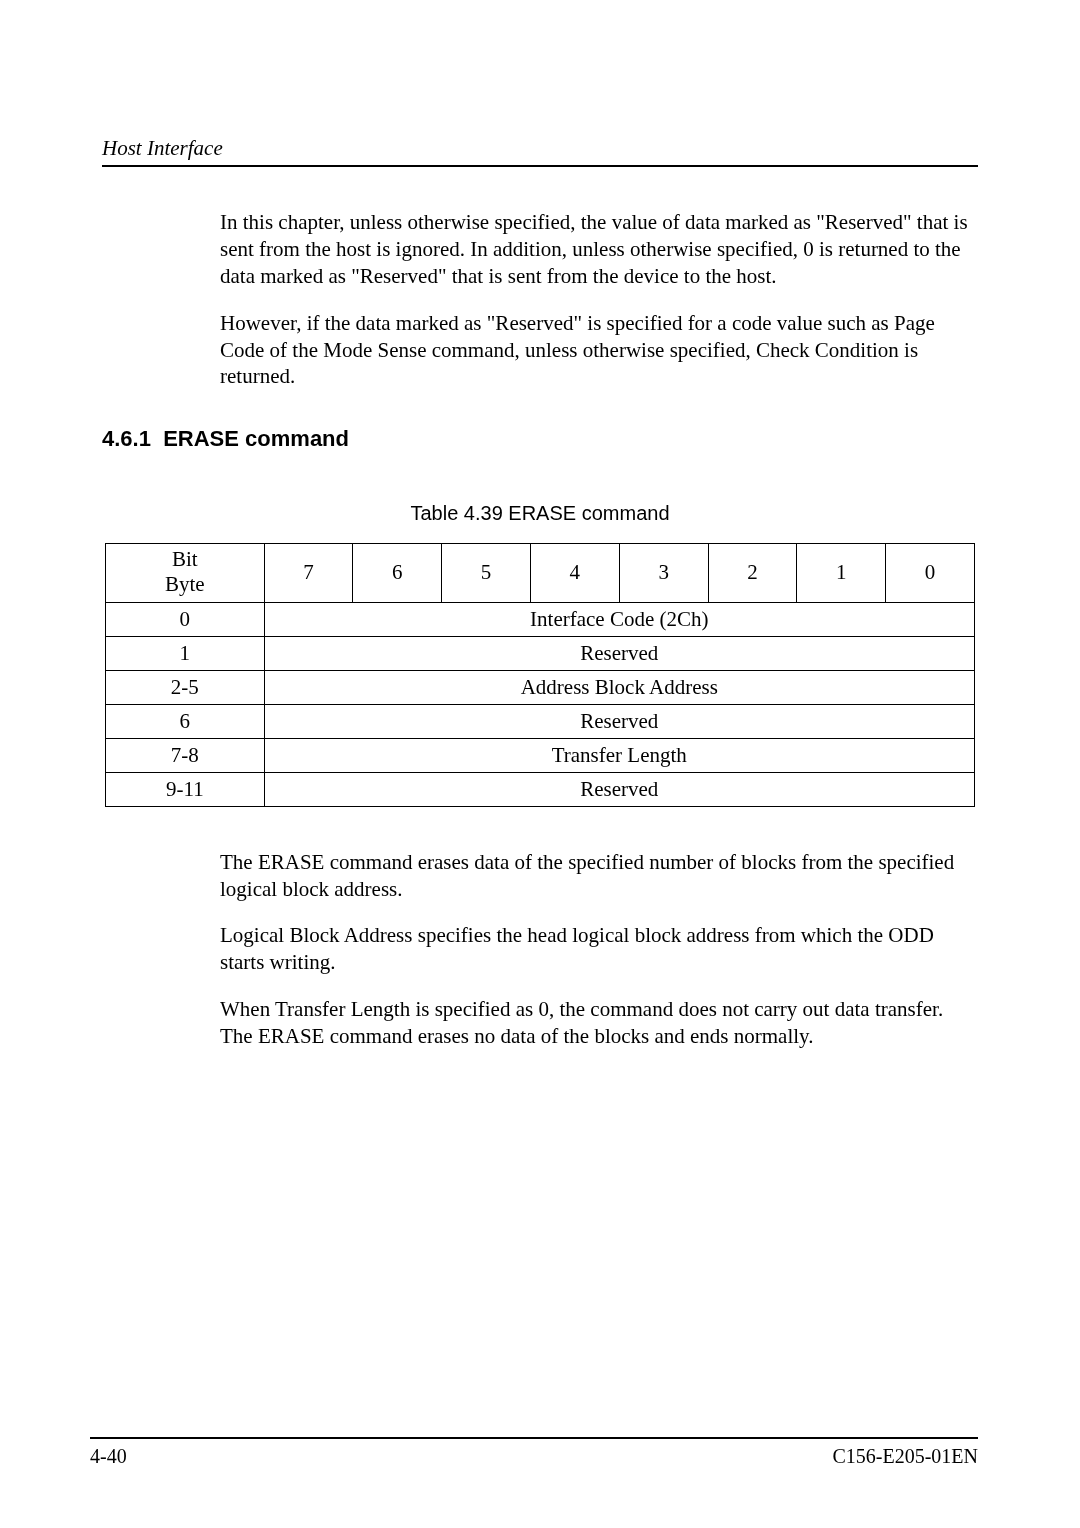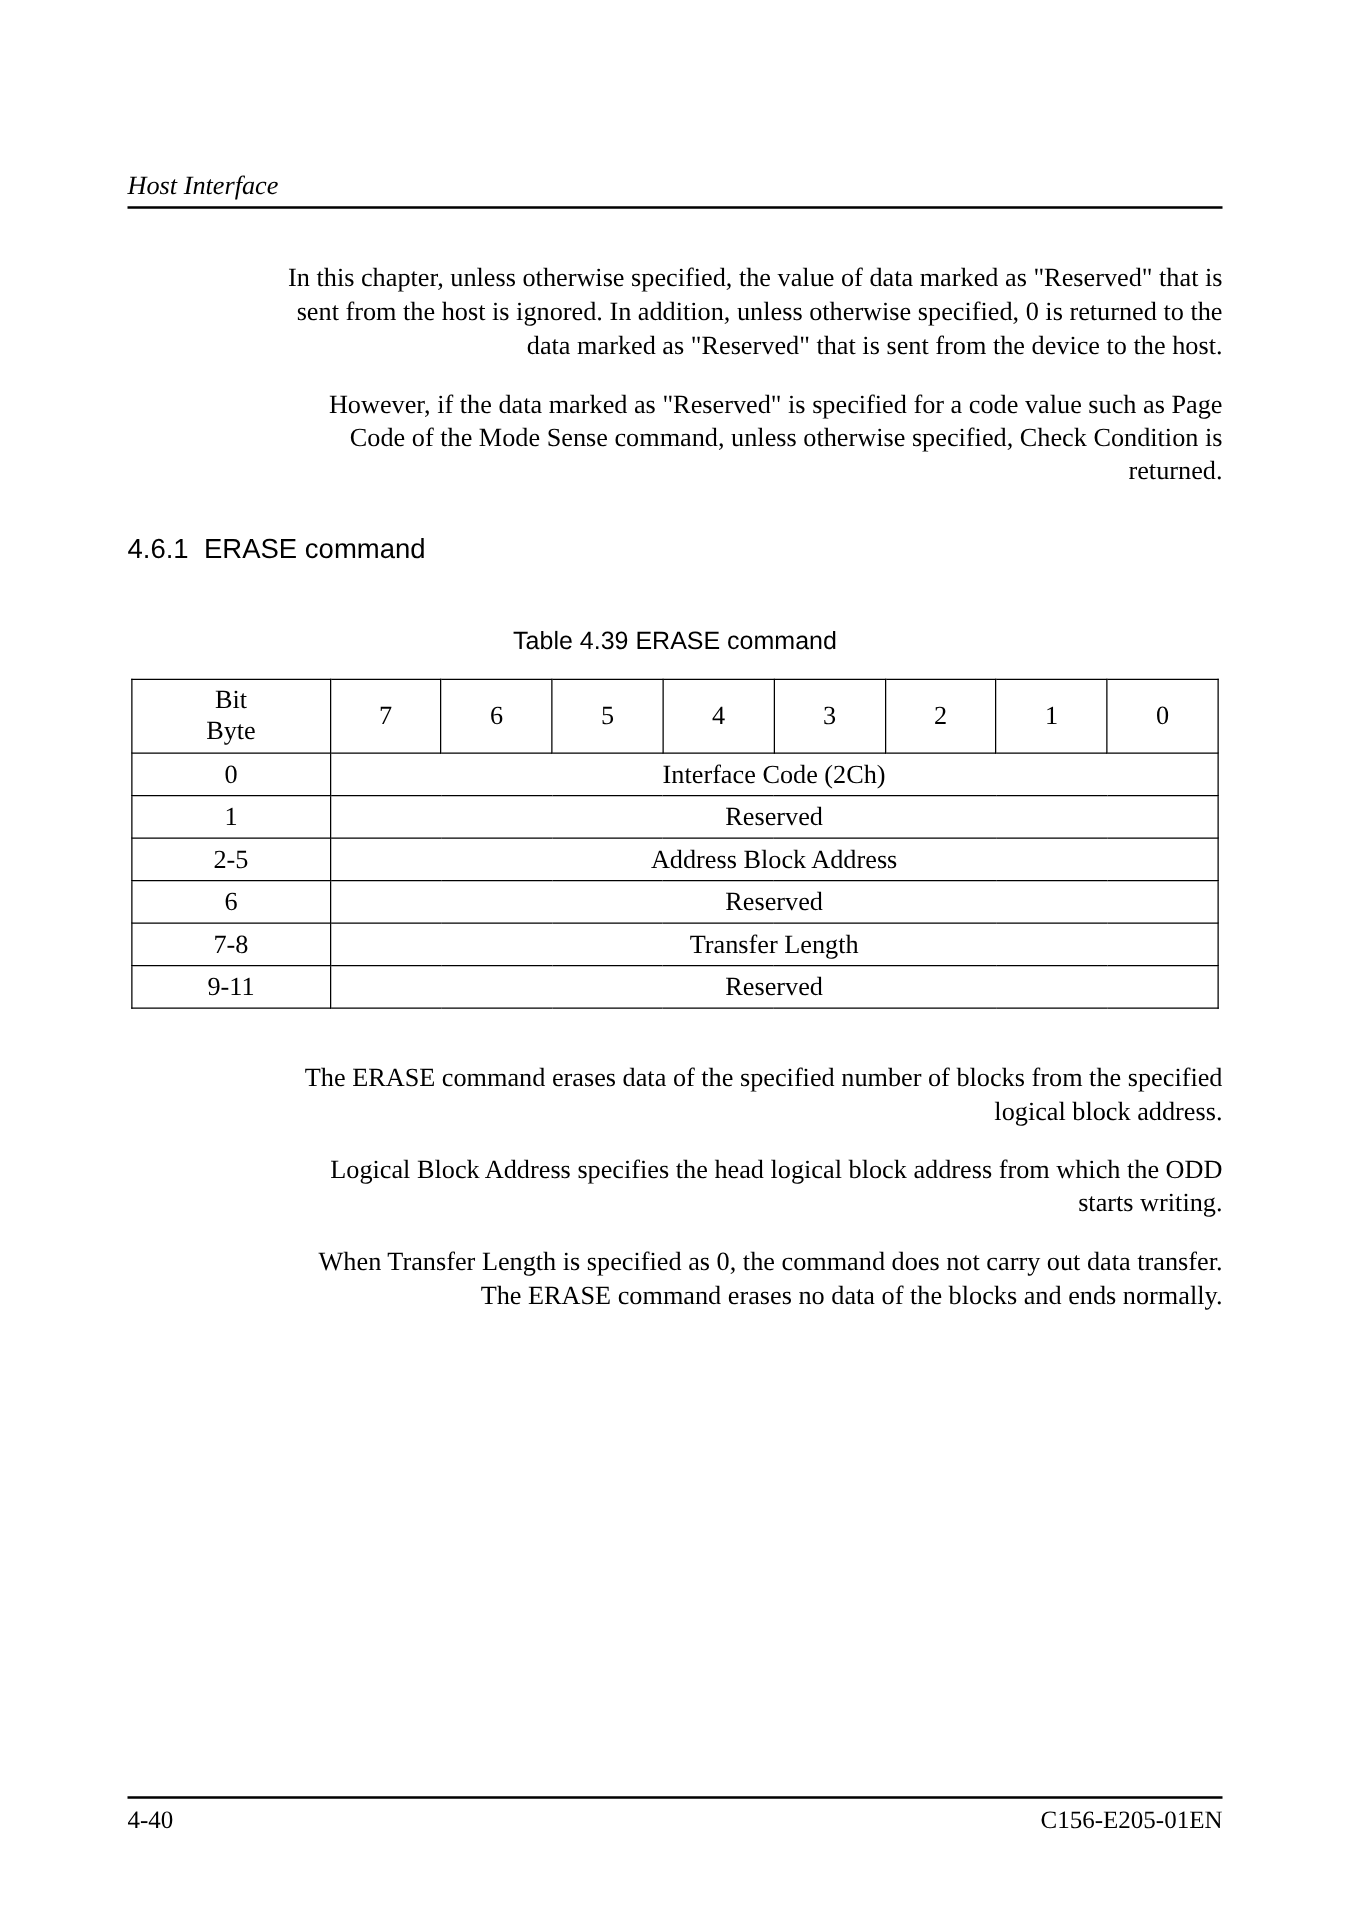--- a/index.html
+++ b/index.html
@@ -35,25 +35,24 @@
       width: 100%;
     }
     .body-indent {
       margin-left: 118px;
       margin-right: 0px;
     }
     .para {
       margin-bottom: 20px;
       line-height: 1.28;
       font-size: 21px;
-      text-align: right;
     }
     .section-heading {
       font-family: Arial, Helvetica, sans-serif;
-      font-weight: normal;
+      font-weight: bold;
       font-size: 22px;
       margin-top: 36px;
       margin-bottom: 50px;
     }
     .table-caption {
       font-family: Arial, Helvetica, sans-serif;
       font-weight: normal;
       font-size: 20px;
       text-align: center;
       margin-bottom: 18px;
@@ -85,21 +84,21 @@
     }
     .footer-rule {
       border: none;
       border-top: 2.5px solid #000;
       height: 0;
       width: 100%;
     }
     .footer {
       position: absolute;
       bottom: 60px;
-      left: 102px;
+      left: 90px;
       right: 102px;
     }
     .footer-row {
       display: flex;
       justify-content: space-between;
       font-size: 20px;
       margin-top: 6px;
     }
   </style>
 </head>

